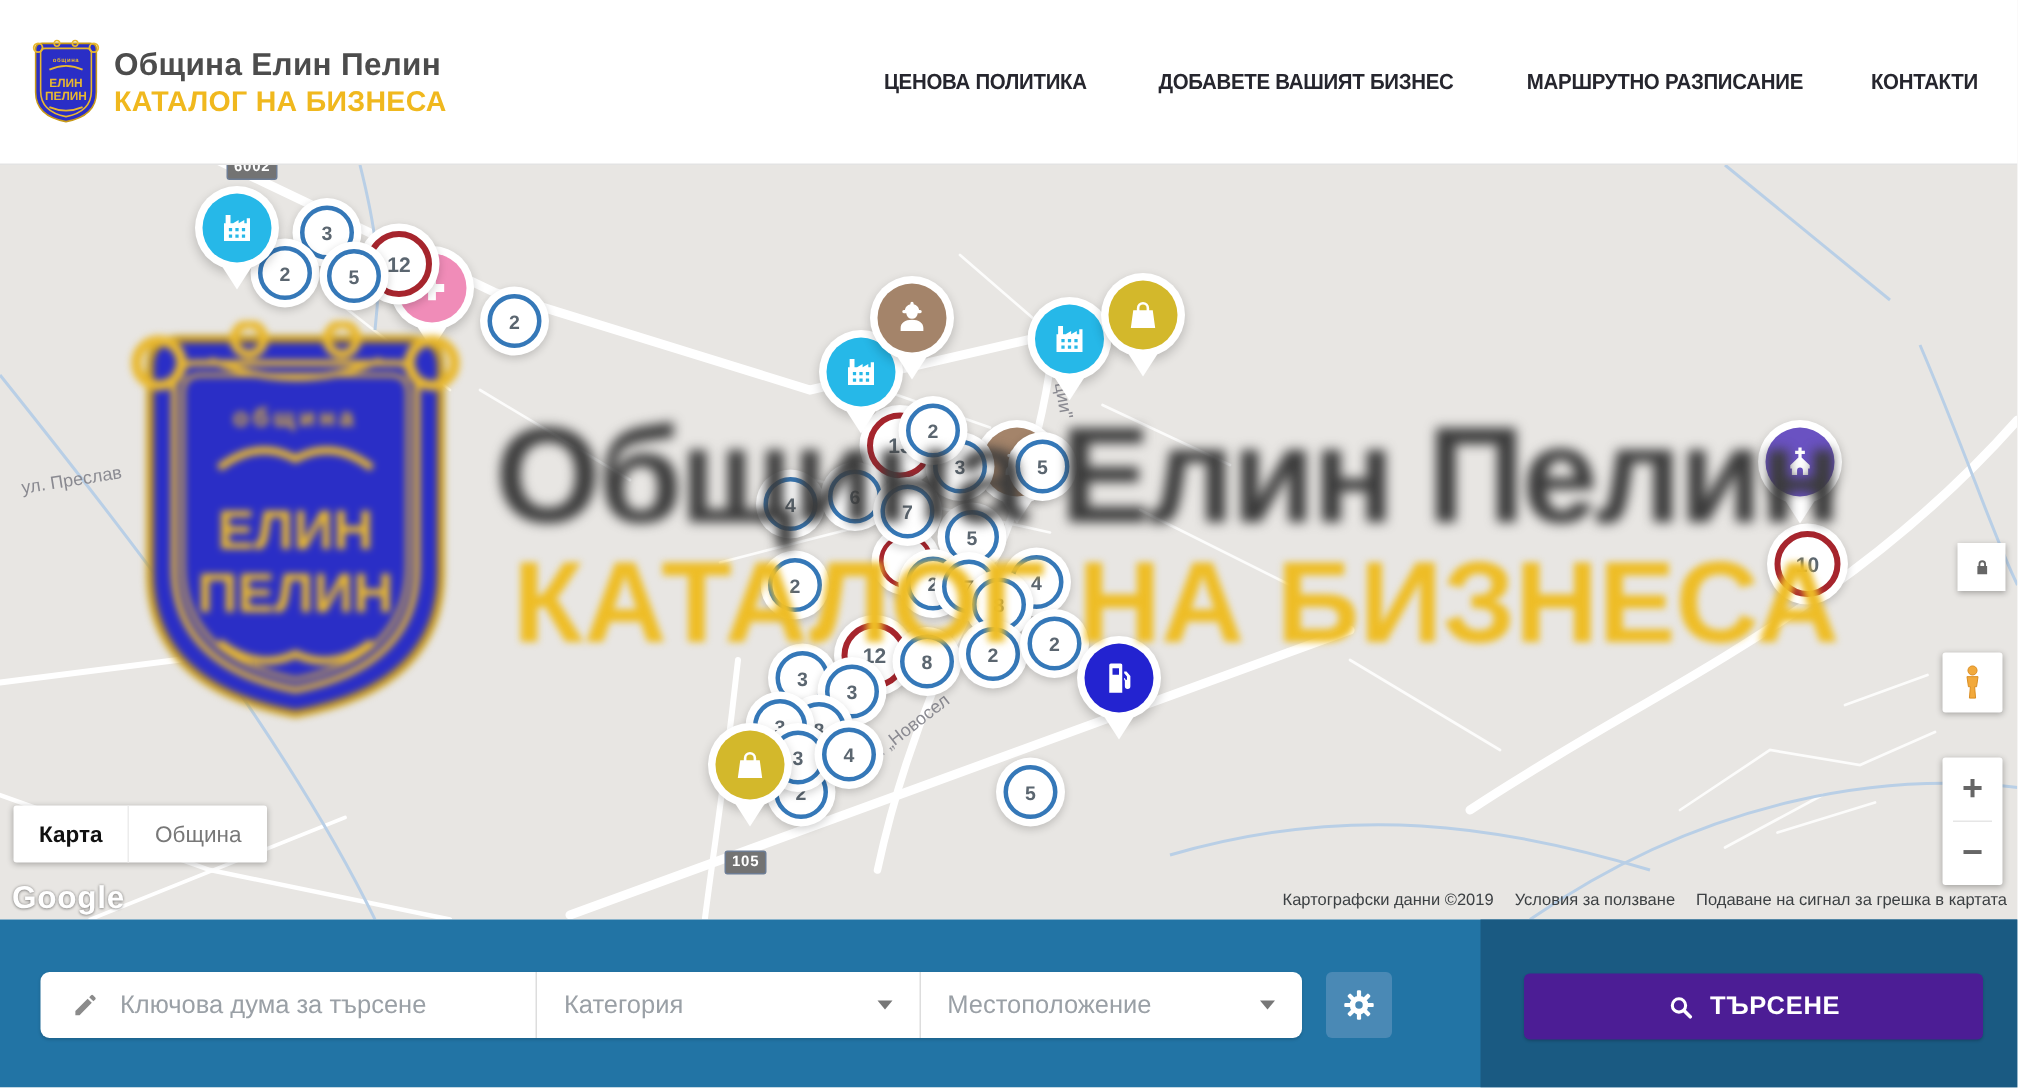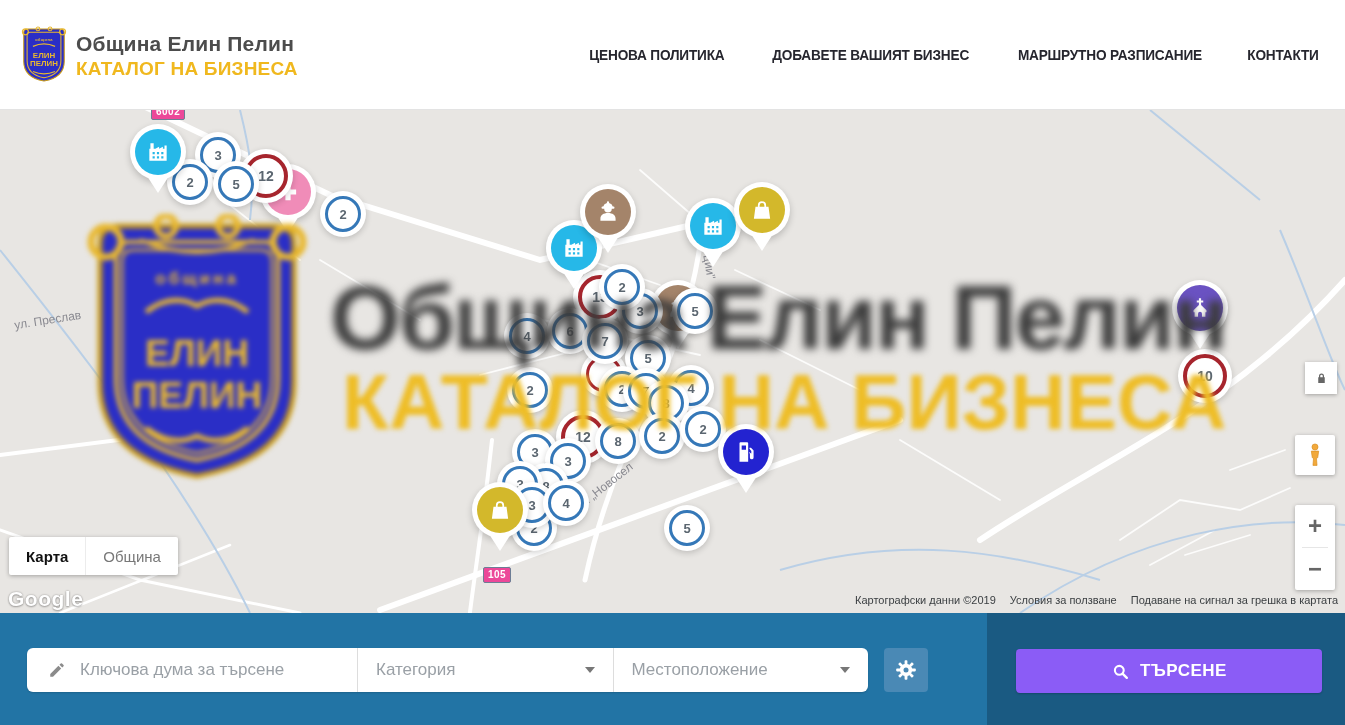--- a/index.html
+++ b/index.html
@@ -12,21 +12,21 @@
   .brand { position:absolute; left:76px; top:32px; }
   .brand-title { font-size:21px; font-weight:bold; color:#4c4c4c; letter-spacing:.2px; }
   .brand-sub { font-size:19px; font-weight:bold; color:#f0b81e; margin-top:2px; letter-spacing:.2px; }
   #main-nav { position:absolute; right:24px; top:0; height:110px; display:flex; align-items:center; gap:37px; }
   .nav-item { font-size:14.5px; font-weight:bold; color:#26262e; letter-spacing:-0.2px; cursor:pointer; text-decoration:none; transform:scaleX(.94); transform-origin:center; white-space:nowrap; }
 
   
   #map { position:absolute; left:0; top:110px; width:1345px; height:503px; background:#e8e6e3; overflow:hidden; cursor:grab; }
   #roads { position:absolute; left:0; top:0; z-index:0; }
 
-  .road-badge { position:absolute; z-index:1; background:#ec4899; border:1px solid #6d7d95; color:#fff; font-size:10px; font-weight:bold; padding:1px 4px 2px; border-radius:2px; letter-spacing:.5px; }
+  .road-badge { position:absolute; z-index:1; background:#737373; border:1px solid #6d7d95; color:#fff; font-size:10px; font-weight:bold; padding:1px 4px 2px; border-radius:2px; letter-spacing:.5px; }
   .street-label { position:absolute; z-index:1; color:#8a8a91; font-size:12px; white-space:nowrap; }
 
   
   .cluster { position:absolute; width:36px; height:36px; border-radius:50%; background:#fff; border:3px solid #3578b8;
              box-shadow:0 0 0 5px #fff, 0 2px 6px 5px rgba(0,0,0,.18);
              display:flex; align-items:center; justify-content:center;
              font-size:13px; font-weight:bold; color:#5b6670; transform:translate(-50%,-50%); z-index:2; cursor:pointer; }
   .cluster.red { border-color:#a6252d; }
   .cluster.large { width:44px; height:44px; border-width:4px; font-size:14px; }
   .cluster.behind { z-index:1; }
@@ -72,21 +72,21 @@
   #filter-bar { position:absolute; left:27px; top:35px; width:841px; height:44px; background:#fff; border-radius:6px; display:flex; align-items:stretch; box-shadow:0 1px 2px rgba(0,0,0,.15); }
   .fb-section { display:flex; align-items:center; position:relative; }
   #kw-section { width:330px; padding-left:21px; }
   #kw-input { border:none; outline:none; font-size:17px; color:#444; width:250px; margin-left:14px; font-family:"Liberation Sans",sans-serif; }
   #kw-input::placeholder { color:#9aa0a6; opacity:1; }
   .fb-divider { width:1px; background:#ddd; margin:0; }
   .fb-select { flex:1; padding:0 18px; font-size:17px; color:#9aa0a6; justify-content:space-between; cursor:pointer; }
   .caret { width:0; height:0; border-left:5px solid transparent; border-right:5px solid transparent; border-top:6px solid #777; }
   #gear-btn { position:absolute; left:884px; top:35px; width:44px; height:44px; background:#4a89b5; border-radius:4px; display:flex; align-items:center; justify-content:center; cursor:pointer; }
   #gear-btn svg { width:24px; height:24px; }
-  #search-btn { position:absolute; left:1016px; top:36px; width:306px; height:44px; background:#8b5cf6; border:none; border-radius:4px;
+  #search-btn { position:absolute; left:1016px; top:36px; width:306px; height:44px; background:#4c1d95; border:none; border-radius:4px;
                 display:flex; align-items:center; justify-content:center; gap:10px; cursor:pointer;
                 font-size:17px; font-weight:bold; color:#fff; letter-spacing:.5px; font-family:"Liberation Sans",sans-serif;
                 box-shadow:0 1px 2px rgba(0,0,0,.2); }
 </style>
 </head>
 <body>
 
 <div id="page">
 
   <div id="header">

